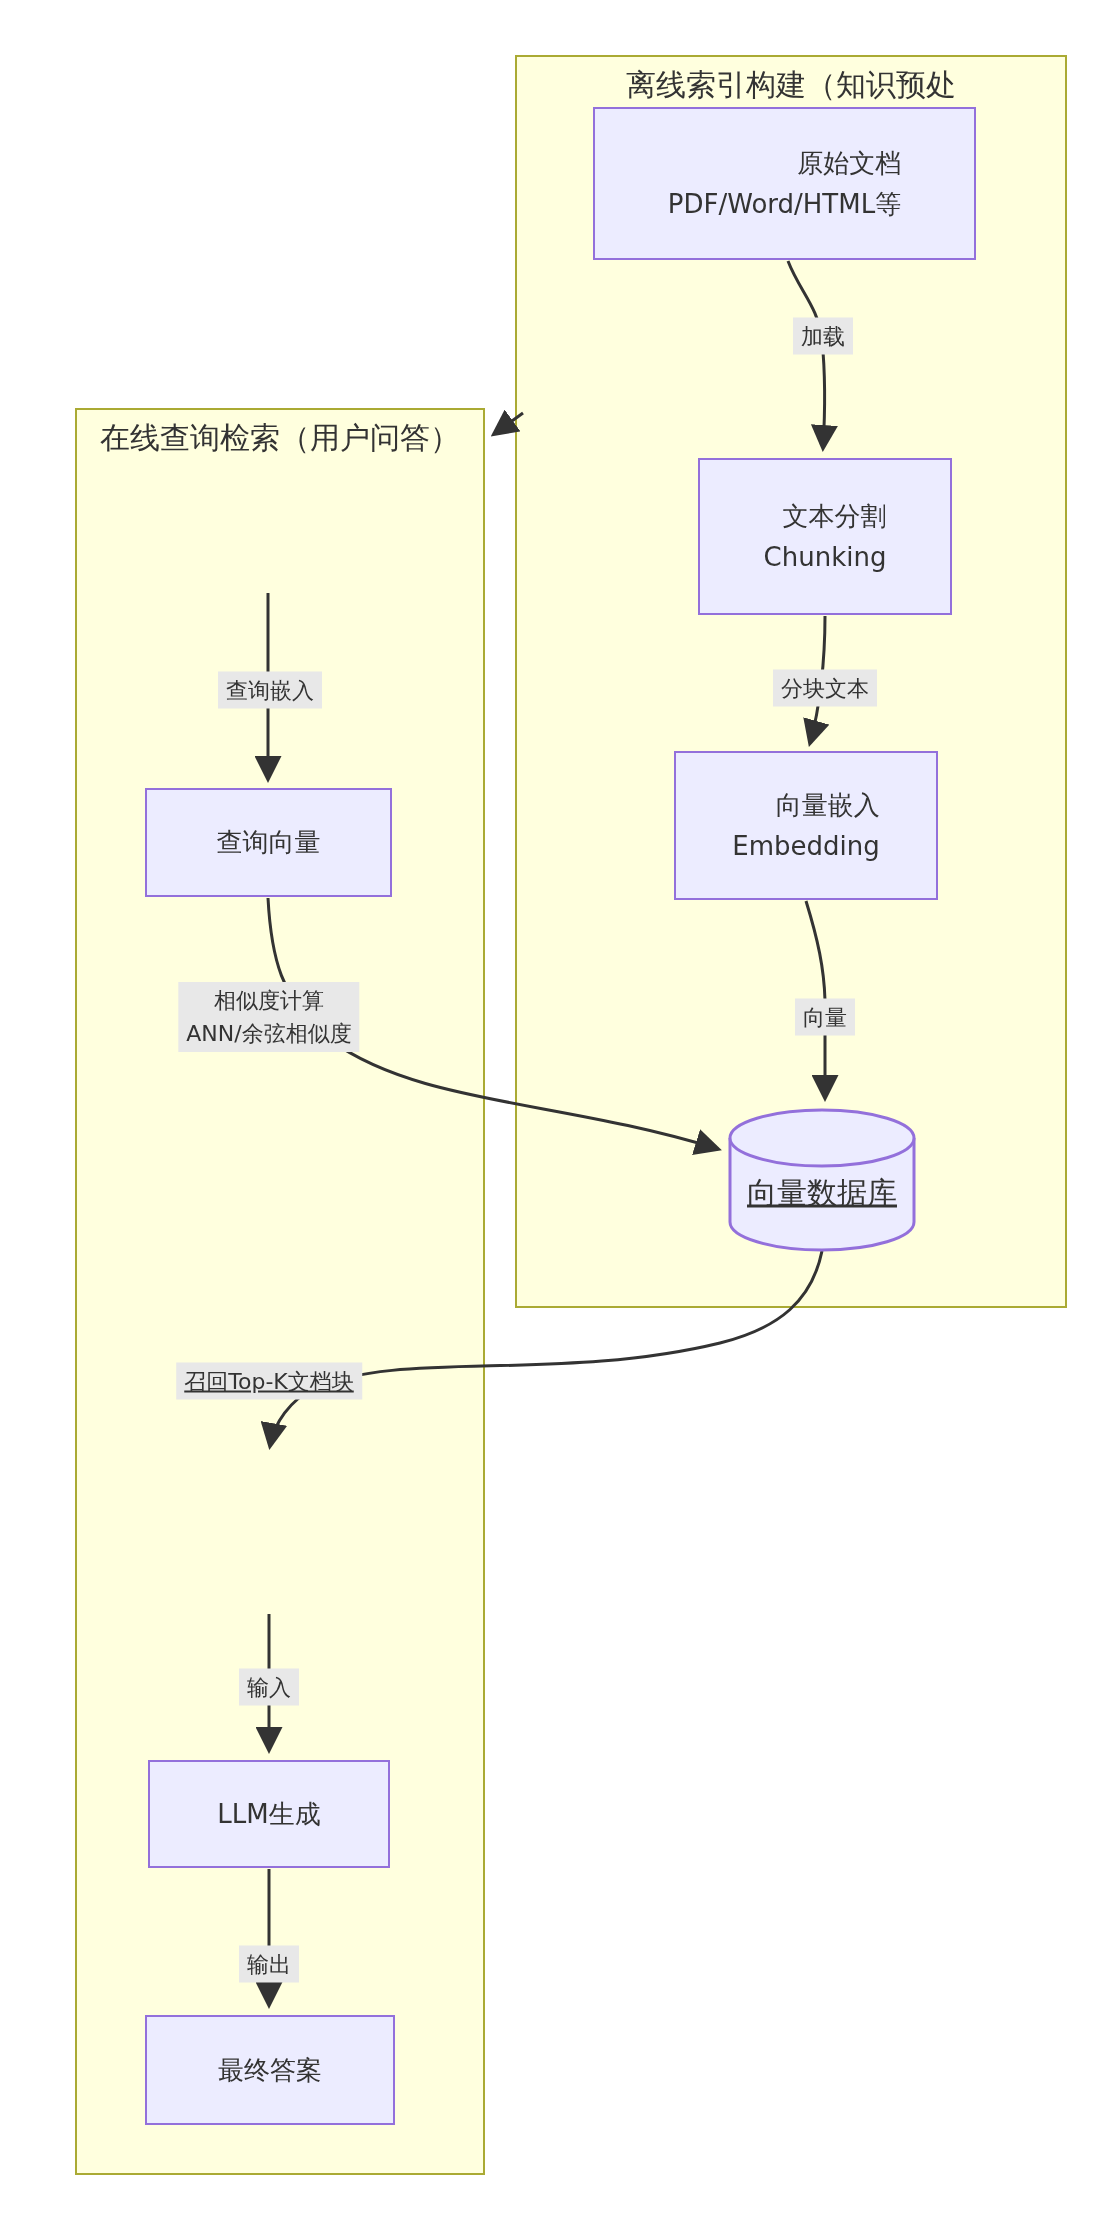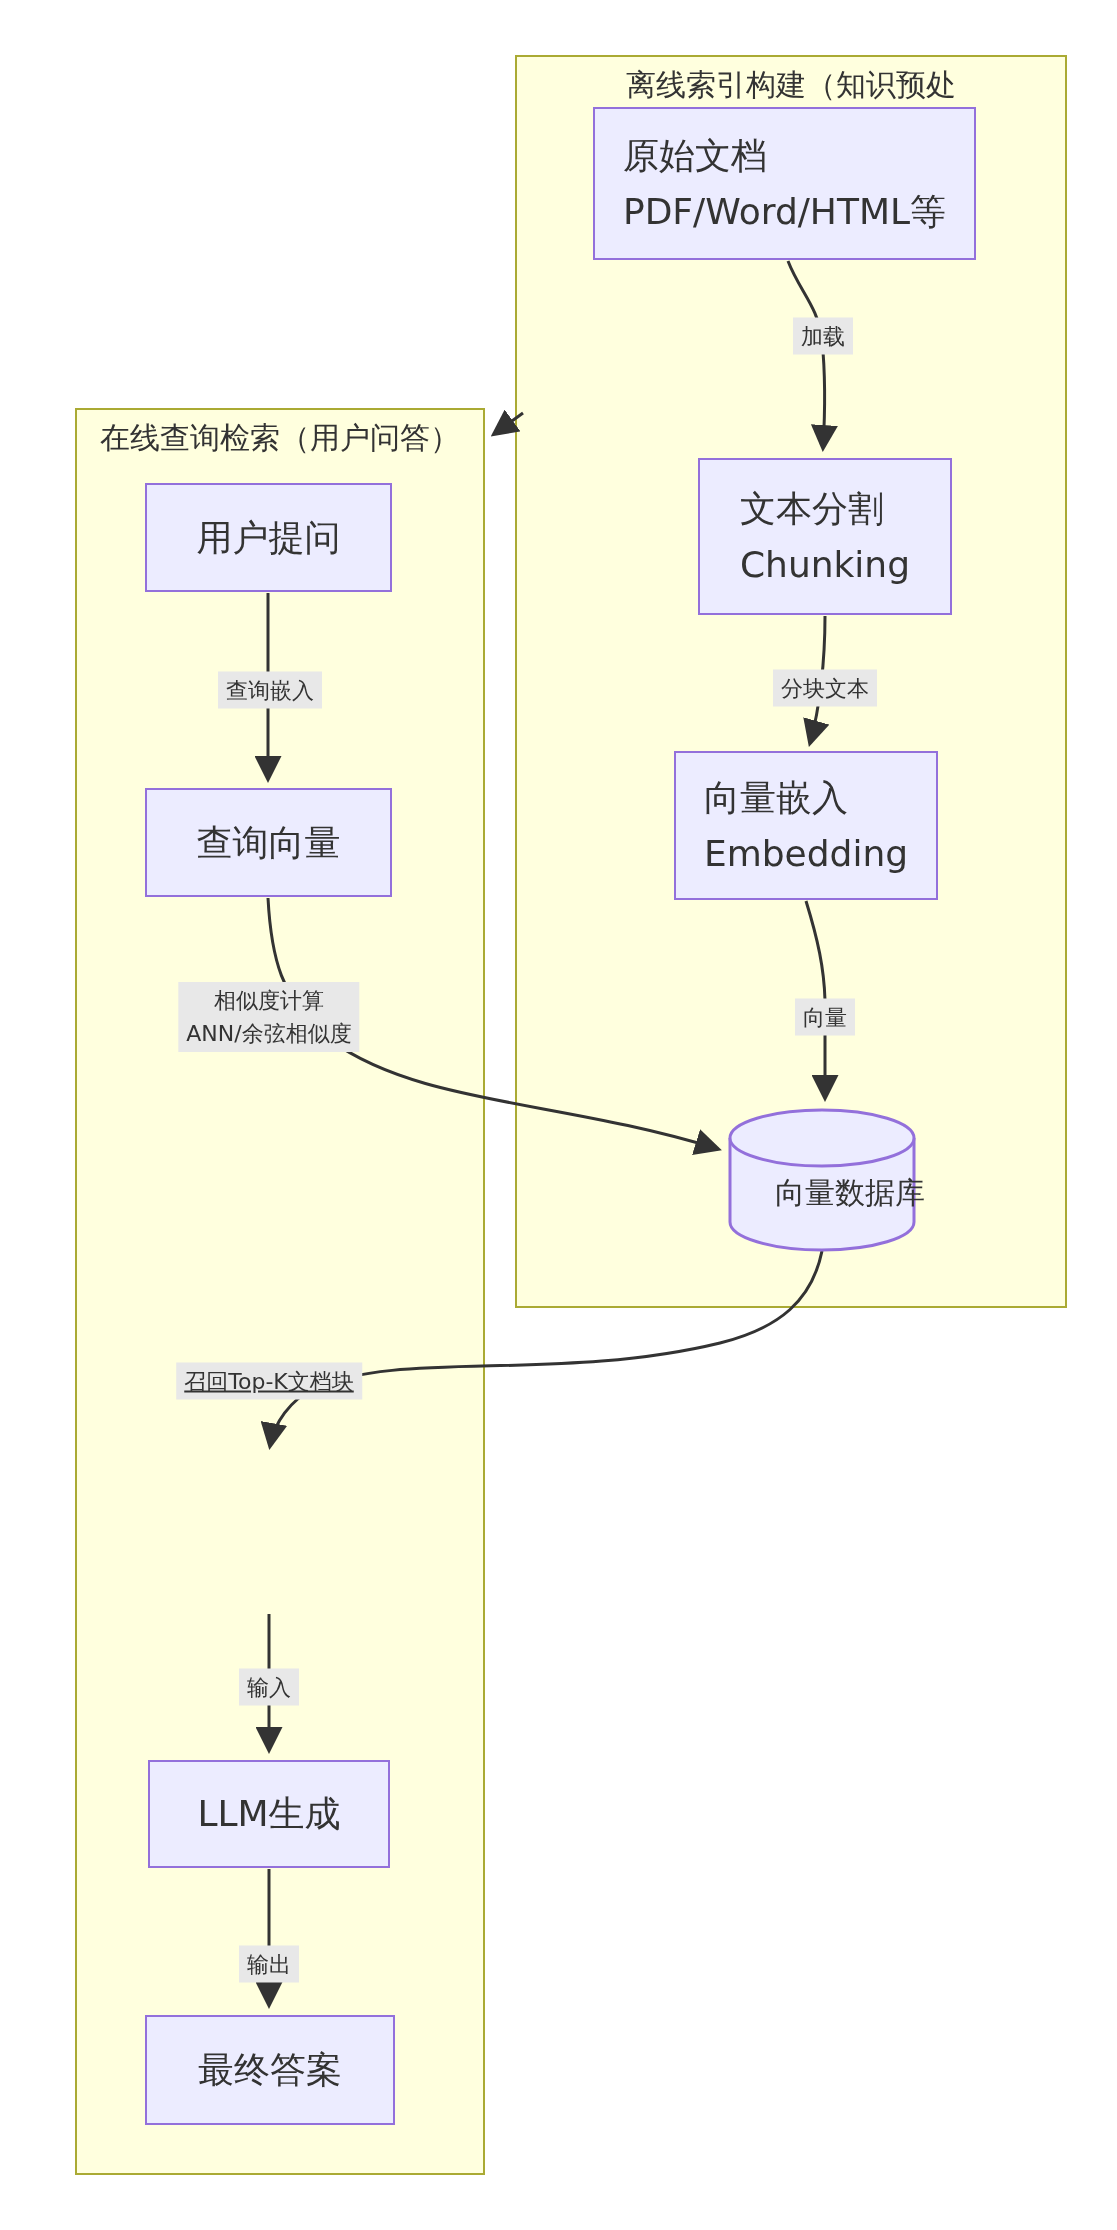--- a/index.html
+++ b/index.html
@@ -30,21 +30,21 @@
     text-align:center;font-size:30px;color:var(--text-color);
     white-space:nowrap;
   }
   .edges{position:absolute;left:0;top:0;z-index:2;}
   .node{
     position:absolute;
     background:var(--node-fill);
     border:2px solid var(--node-border);
     box-sizing:border-box;
     display:flex;align-items:center;justify-content:center;
-    text-align:left;font-size:36px;line-height:1.55;
+    text-align:right;font-size:26px;line-height:1.55;
     white-space:pre-line;
     z-index:3;
   }
   .edge-label{
     position:absolute;transform:translate(-50%,-50%);
     background:var(--label-bg);
     padding:2px 8px;
     font-size:22px;line-height:1.5;text-align:center;
     white-space:pre-line;
     z-index:3;
@@ -94,23 +94,22 @@
 
   <div class="node" style="left:593px;top:107px;width:383px;height:153px;">原始文档
 PDF/Word/HTML等</div>
 
   <div class="node" style="left:698px;top:458px;width:254px;height:157px;">文本分割
 Chunking</div>
 
   <div class="node" style="left:674px;top:751px;width:264px;height:149px;">向量嵌入
 Embedding</div>
 
-  <div class="cyl-label" style="left:850px;top:1193px;">向量数据库</div>
+  <div class="cyl-label" style="left:822px;top:1193px;text-decoration:underline;">向量数据库</div>
 
-  <div class="node" style="left:145px;top:483px;width:247px;height:109px;">用户提问</div>
 
   <div class="node" style="left:145px;top:788px;width:247px;height:109px;">查询向量</div>
 
 
   <div class="node" style="left:148px;top:1760px;width:242px;height:108px;">LLM生成</div>
 
   <div class="node" style="left:145px;top:2015px;width:250px;height:110px;">最终答案</div>
 
   <div class="edge-label" style="left:823px;top:336px;">加载</div>
 

